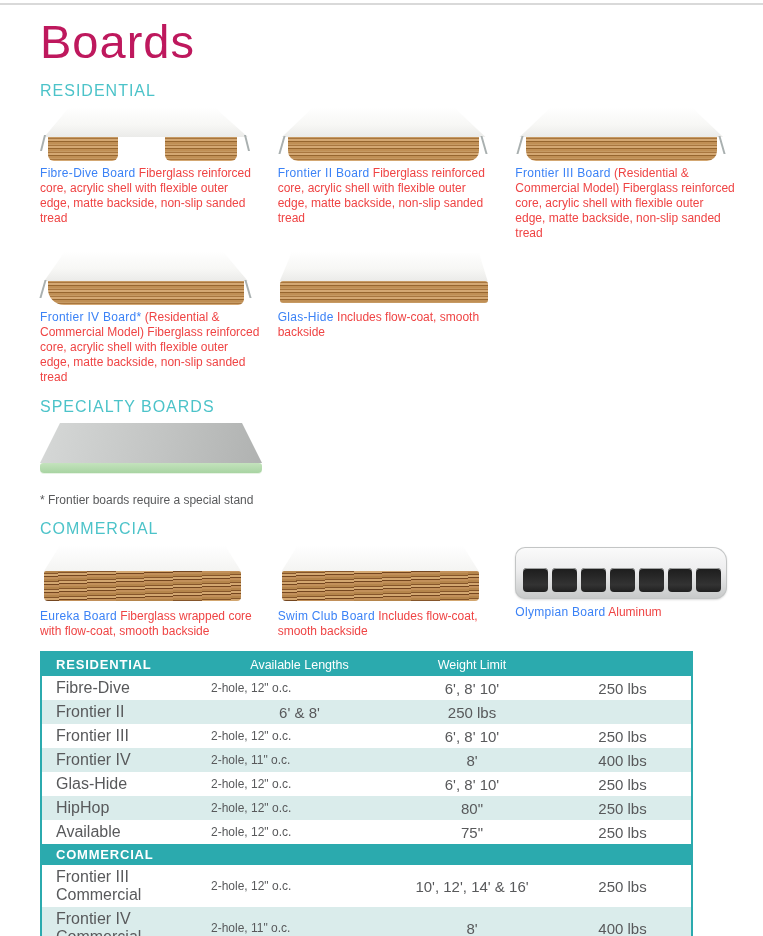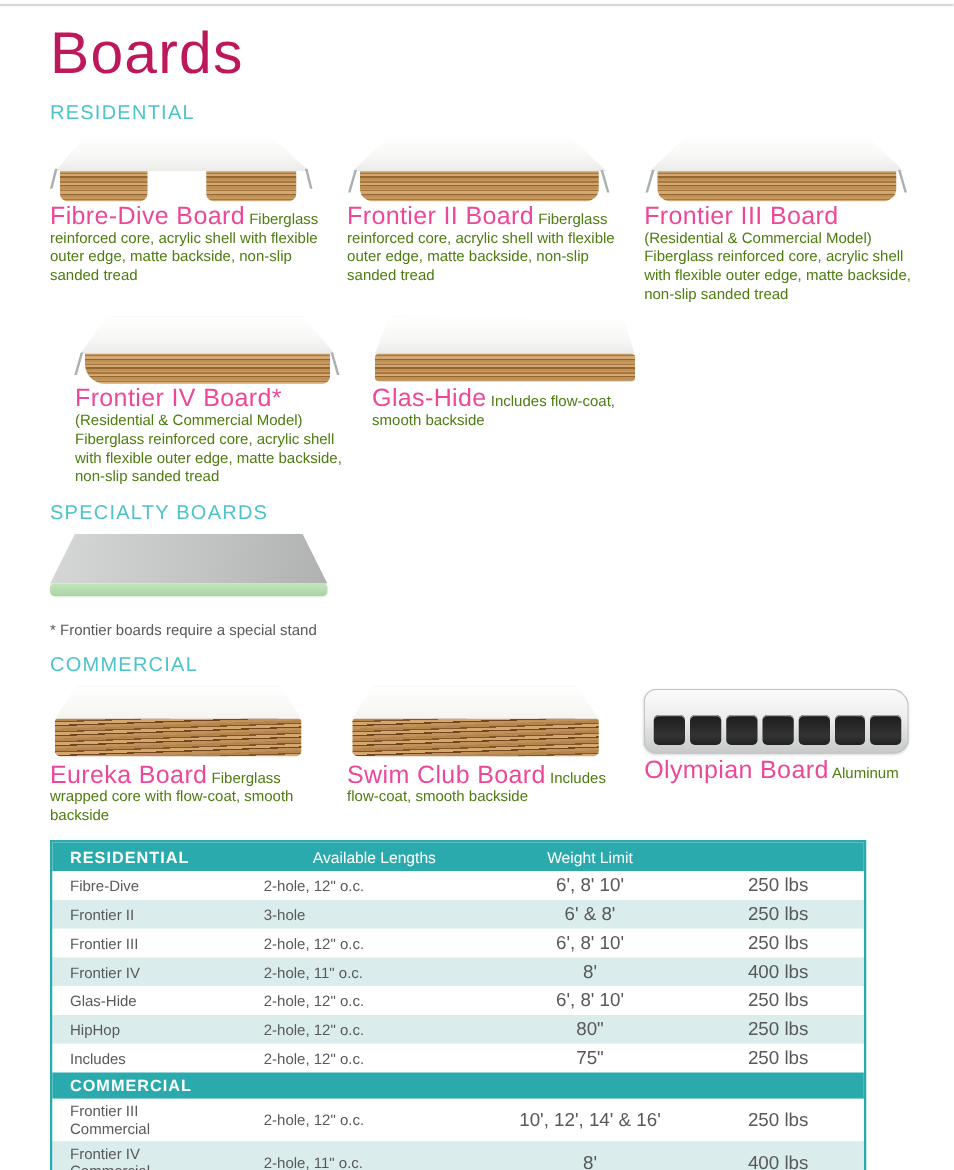--- a/index.html
+++ b/index.html
@@ -116,32 +116,32 @@
     box-shadow:0 0 0 1px #c3c5c5 inset, 0 1px 2px rgba(0,0,0,.15);
   }
   .fig-h .holes { position:absolute; left:8px; right:6px; bottom:7px; height:24px; display:flex; gap:4px; }
   .fig-h .hole {
     flex:1; border-radius:4px;
     background:linear-gradient(180deg,#1c1c1c 0%,#333333 70%,#202020 100%);
     box-shadow:0 1px 0 #9fa1a1 inset;
   }
 
   .bdesc-p { font-size:12px; line-height:15px; color:#58595b; }
-  .bname { font-size:20px; letter-spacing:.3px; color:#ec4899; font-weight:400; }
-  .bdesc { font-size:12px; color:#4d7c0f; }
+  .bname { font-size:12px; letter-spacing:.3px; color:#3b82f6; font-weight:400; }
+  .bdesc { font-size:12px; color:#ef4444; }
 
   .footnote { font-size:12px; color:#58595b; margin:18px 0 0 0; }
 
   
   .spec-table { width:653px; margin-top:12px; border:2px solid #2baaae; background:#ffffff; }
   .t-row { display:grid; grid-template-columns:165px 185px 160px 141px; align-items:center; }
   .t-head { background:#2baaae; color:#ffffff; min-height:23px; }
   .t-head .c1 { font-weight:bold; font-size:13px; letter-spacing:.8px; }
   .t-head .c2, .t-head .c3, .t-head .c4 { font-size:12.5px; }
-  .c1 { padding:3px 4px 3px 14px; text-align:left; font-size:12px; }
+  .c1 { padding:3px 4px 3px 14px; text-align:left; font-size:16px; }
   .c2 { padding:3px 4px 3px 4px; text-align:left; font-size:12px; }
   .c3, .c4 { padding:3px 2px; text-align:center; font-size:15px; }
   .t-row.stripe { background:#daeceb; }
   .t-row.plain { background:#ffffff; }
   .t-subhead { background:#2baaae; color:#ffffff; min-height:21px; }
   .t-subhead .c1 { font-weight:bold; font-size:13px; letter-spacing:.8px; }
   .wrap-name { display:inline-block; max-width:92px; }
 </style>
 </head>
 <body>
@@ -187,21 +187,21 @@
           <div class="wood-bar wood"></div>
         </div>
       </div>
       <p class="bdesc-p">
         <span class="bname">Frontier III Board</span>
         <span class="bdesc">(Residential &amp; Commercial Model) Fiberglass reinforced core, acrylic shell with flexible outer edge, matte backside, non-slip sanded tread</span>
       </p>
     </div>
   </div>
 
-  <div class="board-grid" style="margin-top:8px;margin-left:20px;">
+  <div class="board-grid" style="margin-top:8px;">
     <div class="board-cell">
       <div class="bfig fig-c">
         <div class="top"></div>
         <div class="front">
           <div class="wood-bar wood"></div>
         </div>
       </div>
       <p class="bdesc-p">
         <span class="bname">Frontier IV Board*</span>
         <span class="bdesc">(Residential &amp; Commercial Model) Fiberglass reinforced core, acrylic shell with flexible outer edge, matte backside, non-slip sanded tread</span>
@@ -286,21 +286,20 @@
     </div>
 
     <div class="t-row plain">
       <div class="c1">Fibre-Dive</div>
       <div class="c2">2-hole, 12" o.c.</div>
       <div class="c3">6', 8' 10'</div>
       <div class="c4">250 lbs</div>
     </div>
     <div class="t-row stripe">
       <div class="c1">Frontier II</div>
-      <div class="c2">3-hole</div>
       <div class="c3">6' &amp; 8'</div>
       <div class="c4">250 lbs</div>
     </div>
     <div class="t-row plain">
       <div class="c1">Frontier III</div>
       <div class="c2">2-hole, 12" o.c.</div>
       <div class="c3">6', 8' 10'</div>
       <div class="c4">250 lbs</div>
     </div>
     <div class="t-row stripe">
@@ -315,21 +314,21 @@
       <div class="c3">6', 8' 10'</div>
       <div class="c4">250 lbs</div>
     </div>
     <div class="t-row stripe">
       <div class="c1">HipHop</div>
       <div class="c2">2-hole, 12" o.c.</div>
       <div class="c3">80"</div>
       <div class="c4">250 lbs</div>
     </div>
     <div class="t-row plain">
-      <div class="c1">Includes</div>
+      <div class="c1">Available</div>
       <div class="c2">2-hole, 12" o.c.</div>
       <div class="c3">75"</div>
       <div class="c4">250 lbs</div>
     </div>
 
     <div class="t-row t-subhead">
       <div class="c1">COMMERCIAL</div>
       <div class="c2"></div>
       <div class="c3"></div>
       <div class="c4"></div>

